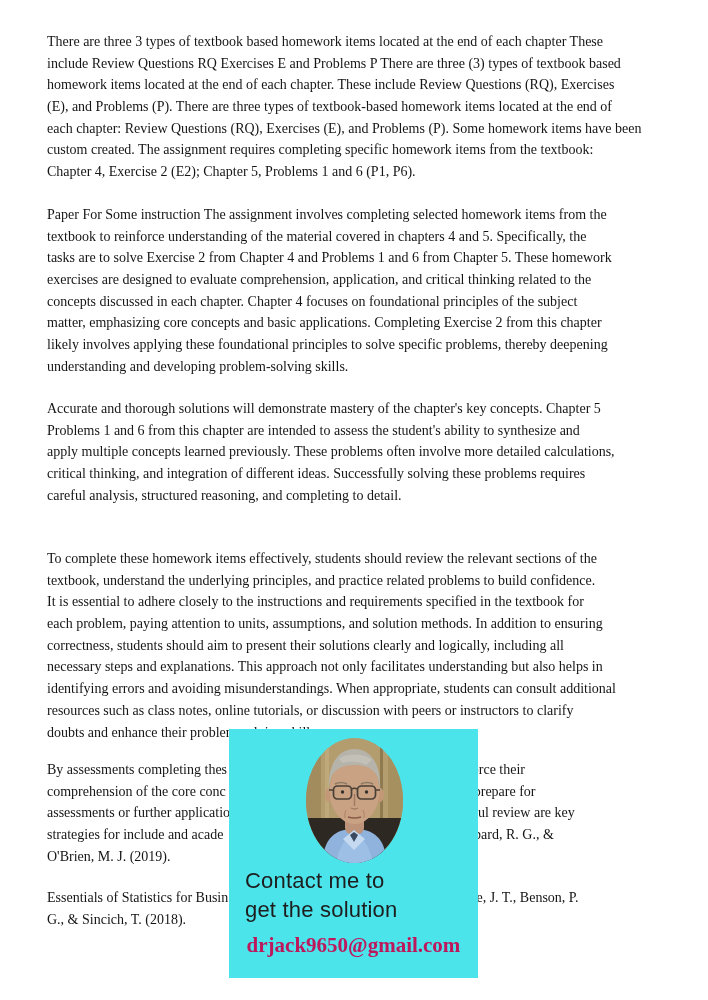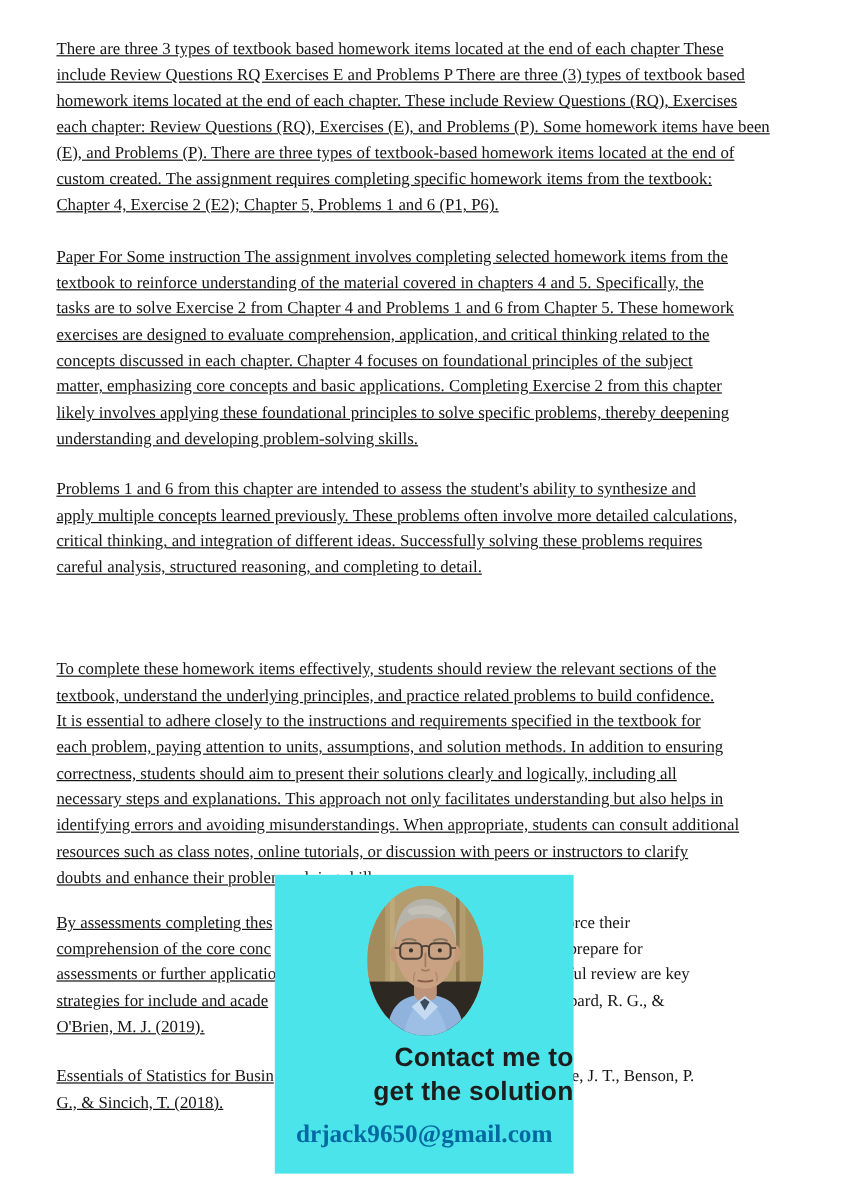--- a/index.html
+++ b/index.html
@@ -4,69 +4,70 @@
 <style>
   html,body{margin:0;padding:0;}
   body{
     width:708px;height:1000px;background:#ffffff;position:relative;
     overflow:hidden;font-family:"Liberation Serif","DejaVu Serif",serif;
   }
   .doc{
     position:absolute;left:47px;top:0;width:630px;height:1000px;
     font-size:14px;color:#151515;
   }
-  .para{position:absolute;left:0;width:630px;text-decoration:underline;}
+  .para{position:absolute;left:0;width:630px;}
   .line{
     height:21.7px;line-height:21.7px;white-space:nowrap;position:relative;
   }
   .rfrag{position:absolute;left:403px;top:0;}
   .overlay{
     position:absolute;left:229px;top:729px;width:249px;height:249px;
     background:#4ae4ea;z-index:5;
   }
   .photo{
     position:absolute;left:77px;top:9px;width:97px;height:125px;
     border-radius:50%;overflow:hidden;
   }
   .photo svg{display:block;}
   .ad-heading{
-    position:absolute;top:137px;left:0;width:100%;text-align:right;
-    font-family:"Liberation Sans","DejaVu Sans",sans-serif;font-weight:700;
+    position:absolute;top:137px;left:16px;width:100%;text-align:left;
+    font-family:"Liberation Sans","DejaVu Sans",sans-serif;font-weight:400;
     font-size:22px;line-height:29px;color:#1d1d1d;letter-spacing:0.2px;
   }
   .ad-email{
     position:absolute;top:203px;left:0;width:100%;text-align:center;
     font-family:"Liberation Serif","DejaVu Serif",serif;font-weight:700;
-    font-size:21px;line-height:26px;color:#0369a1;
+    font-size:21px;line-height:26px;color:#be185d;
   }
 </style>
 </head>
 <body>
 
 <div class="doc" id="doc">
     <div class="para" style="top: 31px;">
       <div class="line">There are three 3 types of textbook based homework items located at the end of each chapter These</div>
       <div class="line">include Review Questions RQ Exercises E and Problems P There are three (3) types of textbook based</div>
       <div class="line">homework items located at the end of each chapter. These include Review Questions (RQ), Exercises</div>
+      <div class="line">(E), and Problems (P). There are three types of textbook-based homework items located at the end of</div>
       <div class="line">each chapter: Review Questions (RQ), Exercises (E), and Problems (P). Some homework items have been</div>
-      <div class="line">(E), and Problems (P). There are three types of textbook-based homework items located at the end of</div>
       <div class="line">custom created. The assignment requires completing specific homework items from the textbook:</div>
       <div class="line">Chapter 4, Exercise 2 (E2); Chapter 5, Problems 1 and 6 (P1, P6).</div>
     </div>
     <div class="para" style="top: 204px;">
       <div class="line">Paper For Some instruction The assignment involves completing selected homework items from the</div>
       <div class="line">textbook to reinforce understanding of the material covered in chapters 4 and 5. Specifically, the</div>
       <div class="line">tasks are to solve Exercise 2 from Chapter 4 and Problems 1 and 6 from Chapter 5. These homework</div>
       <div class="line">exercises are designed to evaluate comprehension, application, and critical thinking related to the</div>
       <div class="line">concepts discussed in each chapter. Chapter 4 focuses on foundational principles of the subject</div>
       <div class="line">matter, emphasizing core concepts and basic applications. Completing Exercise 2 from this chapter</div>
       <div class="line">likely involves applying these foundational principles to solve specific problems, thereby deepening</div>
       <div class="line">understanding and developing problem-solving skills.</div>
     </div>
     <div class="para" style="top: 398px;">
+      <div class="line">Accurate and thorough solutions will demonstrate mastery of the chapter's key concepts. Chapter 5</div>
       <div class="line">Problems 1 and 6 from this chapter are intended to assess the student's ability to synthesize and</div>
       <div class="line">apply multiple concepts learned previously. These problems often involve more detailed calculations,</div>
       <div class="line">critical thinking, and integration of different ideas. Successfully solving these problems requires</div>
       <div class="line">careful analysis, structured reasoning, and completing to detail.</div>
     </div>
     <div class="para" style="top: 548px;">
       <div class="line">To complete these homework items effectively, students should review the relevant sections of the</div>
       <div class="line">textbook, understand the underlying principles, and practice related problems to build confidence.</div>
       <div class="line">It is essential to adhere closely to the instructions and requirements specified in the textbook for</div>
       <div class="line">each problem, paying attention to units, assumptions, and solution methods. In addition to ensuring</div>

